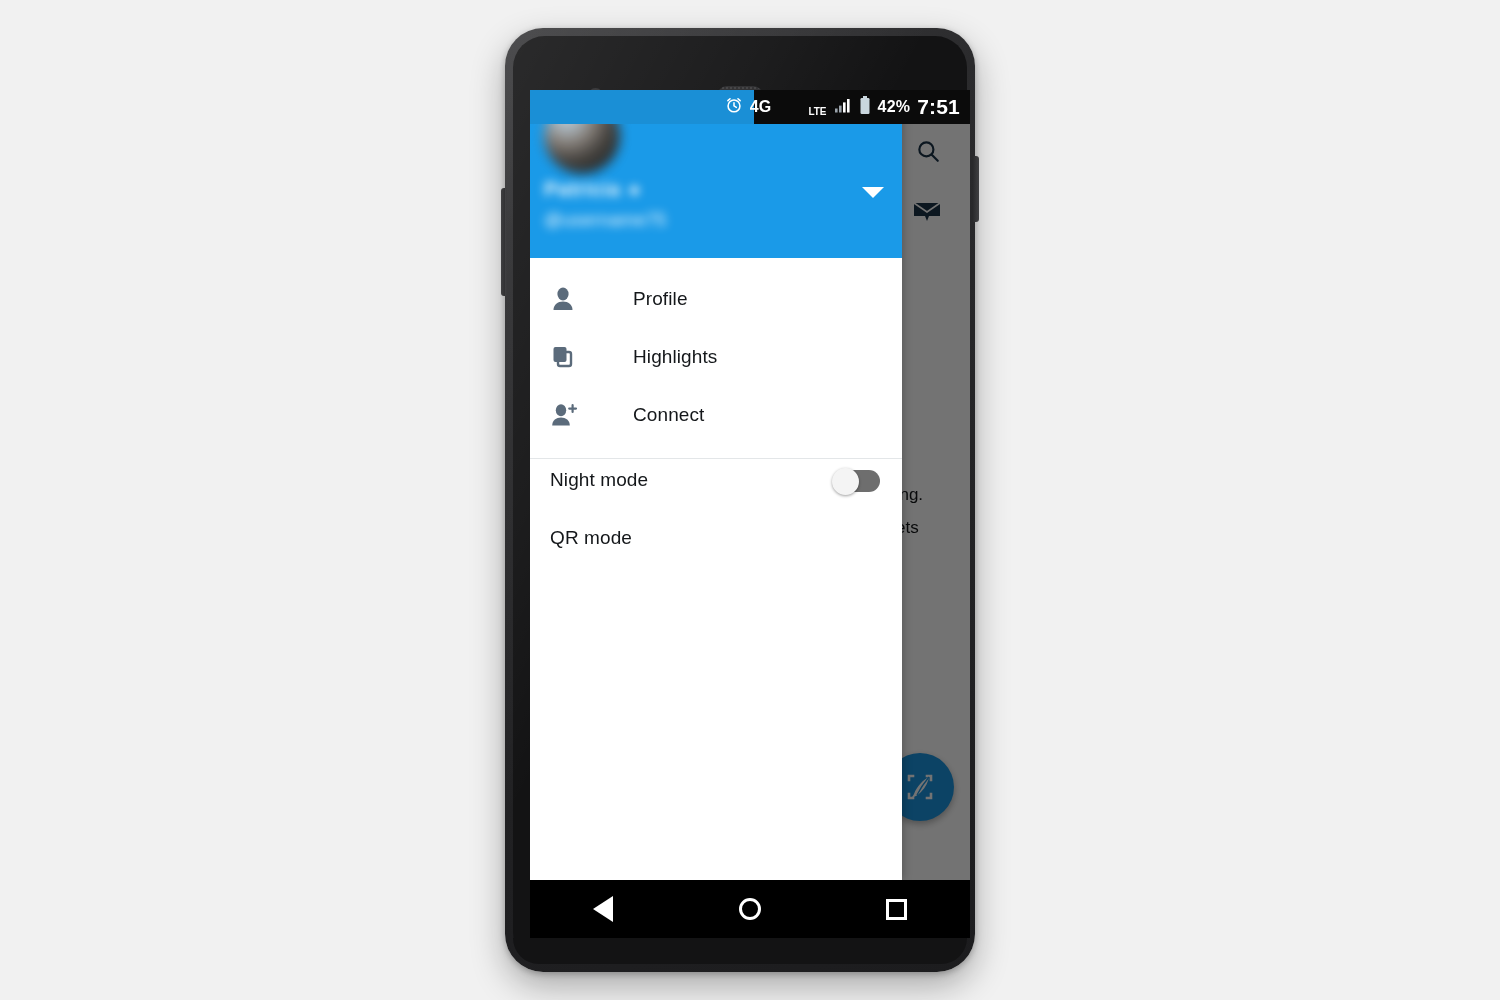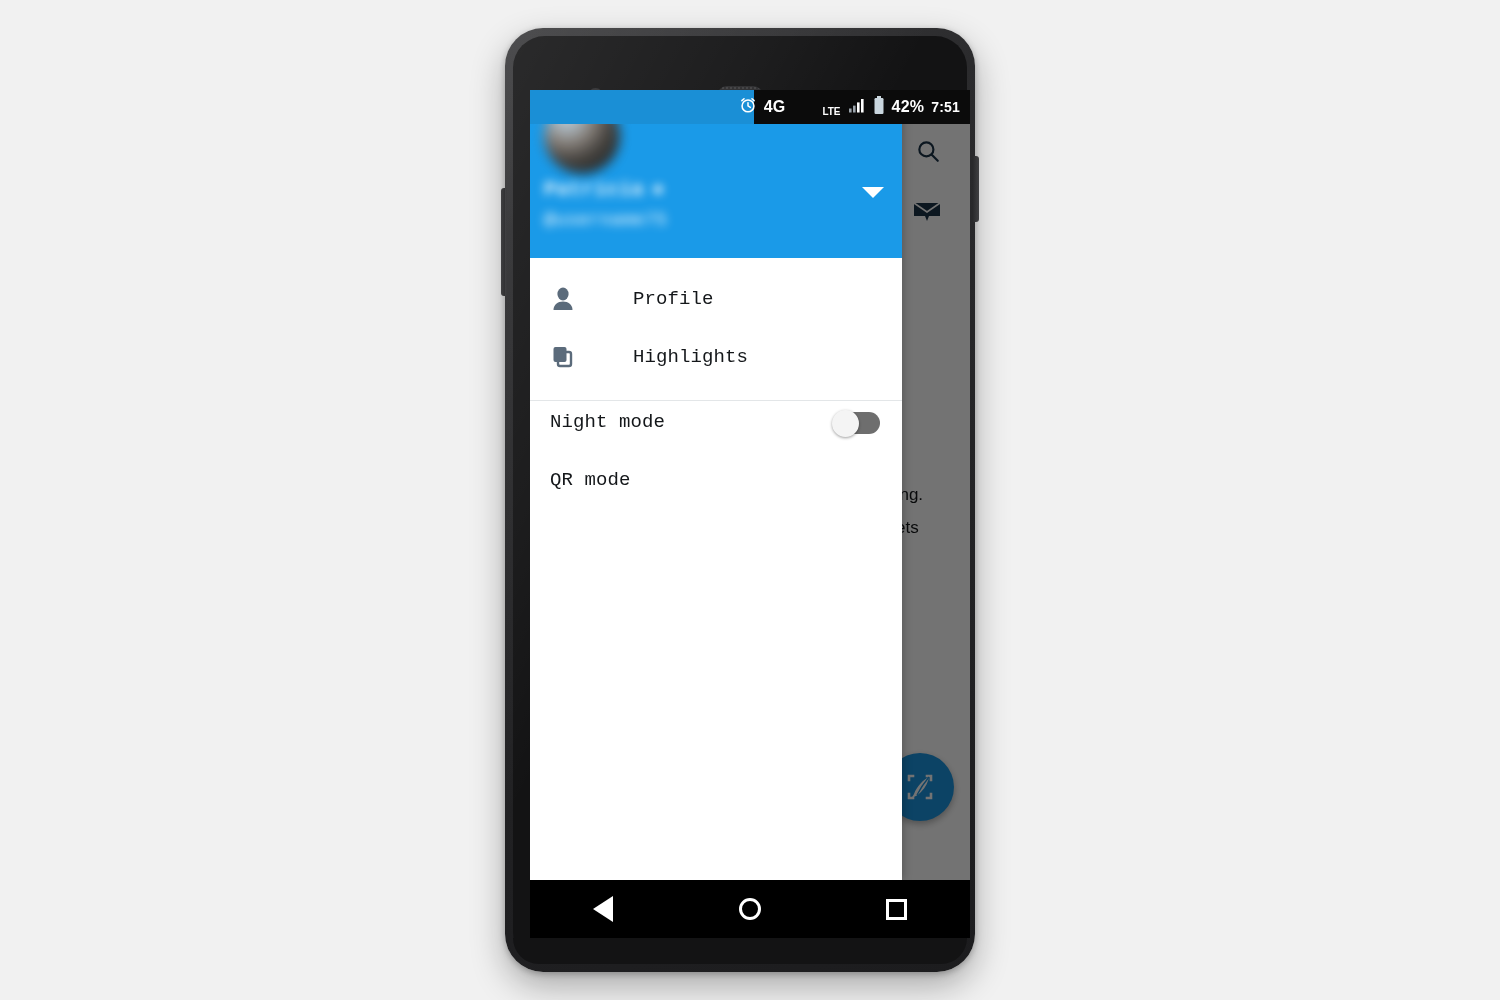--- a/index.html
+++ b/index.html
@@ -181,31 +181,30 @@
     align-items: center;
     gap: 7px;
     z-index: 2;
   }
   .sb-text {
     color: #ffffff;
     font-size: 16px;
     font-weight: bold;
     letter-spacing: 0.2px;
   }
-  .sb-time { font-size: 14px; }
+  .sb-time { font-size: 21px; }
 
   
   #drawer {
     position: absolute;
     left: 0; top: 0;
     width: 372px; height: 790px;
     background: #ffffff;
     z-index: 30;
     box-shadow: 2px 0 8px rgba(0,0,0,0.22);
-    font-family: Liberation Mono, monospace;
   }
   #drawer-header {
     position: relative;
     width: 372px; height: 168px;
     background: #1a9ae8;
     overflow: hidden;
   }
   #avatar {
     position: absolute;
     left: 14px; top: 8px;
@@ -437,20 +436,30 @@
               <svg width="26" height="26" viewBox="0 0 26 26">
                 <rect x="8" y="8" width="13" height="14" rx="2" fill="none" stroke="#5b6b7b" stroke-width="2.4"></rect>
                 <rect x="3.5" y="3" width="13" height="15" rx="2" fill="#5b6b7b"></rect>
               </svg>
             </span>
             <span class="menu-label">Highlights</span>
           </div>
 
 
 
+          <div class="menu-row">
+            <span class="menu-icon">
+              <svg width="28" height="26" viewBox="0 0 28 26">
+                <ellipse cx="11" cy="8.2" rx="5.2" ry="6" fill="#5b6b7b"></ellipse>
+                <path d="M2.2 23.5 C2.2 18.2 6.2 15.4 11 15.4 C15.8 15.4 19.8 18.2 19.8 23.5 Z" fill="#5b6b7b"></path>
+                <path d="M22.6 3.2 L22.6 10 M19.2 6.6 L26 6.6" stroke="#5b6b7b" stroke-width="2.2" stroke-linecap="round"></path>
+              </svg>
+            </span>
+            <span class="menu-label">Connect</span>
+          </div>
         </div>
 
         <div id="menu-secondary">
 
           <div class="menu-row-plain">
             <span class="menu-label">Night mode</span>
             <span class="switch">
               <span class="switch-track"></span>
               <span class="switch-knob"></span>
             </span>

